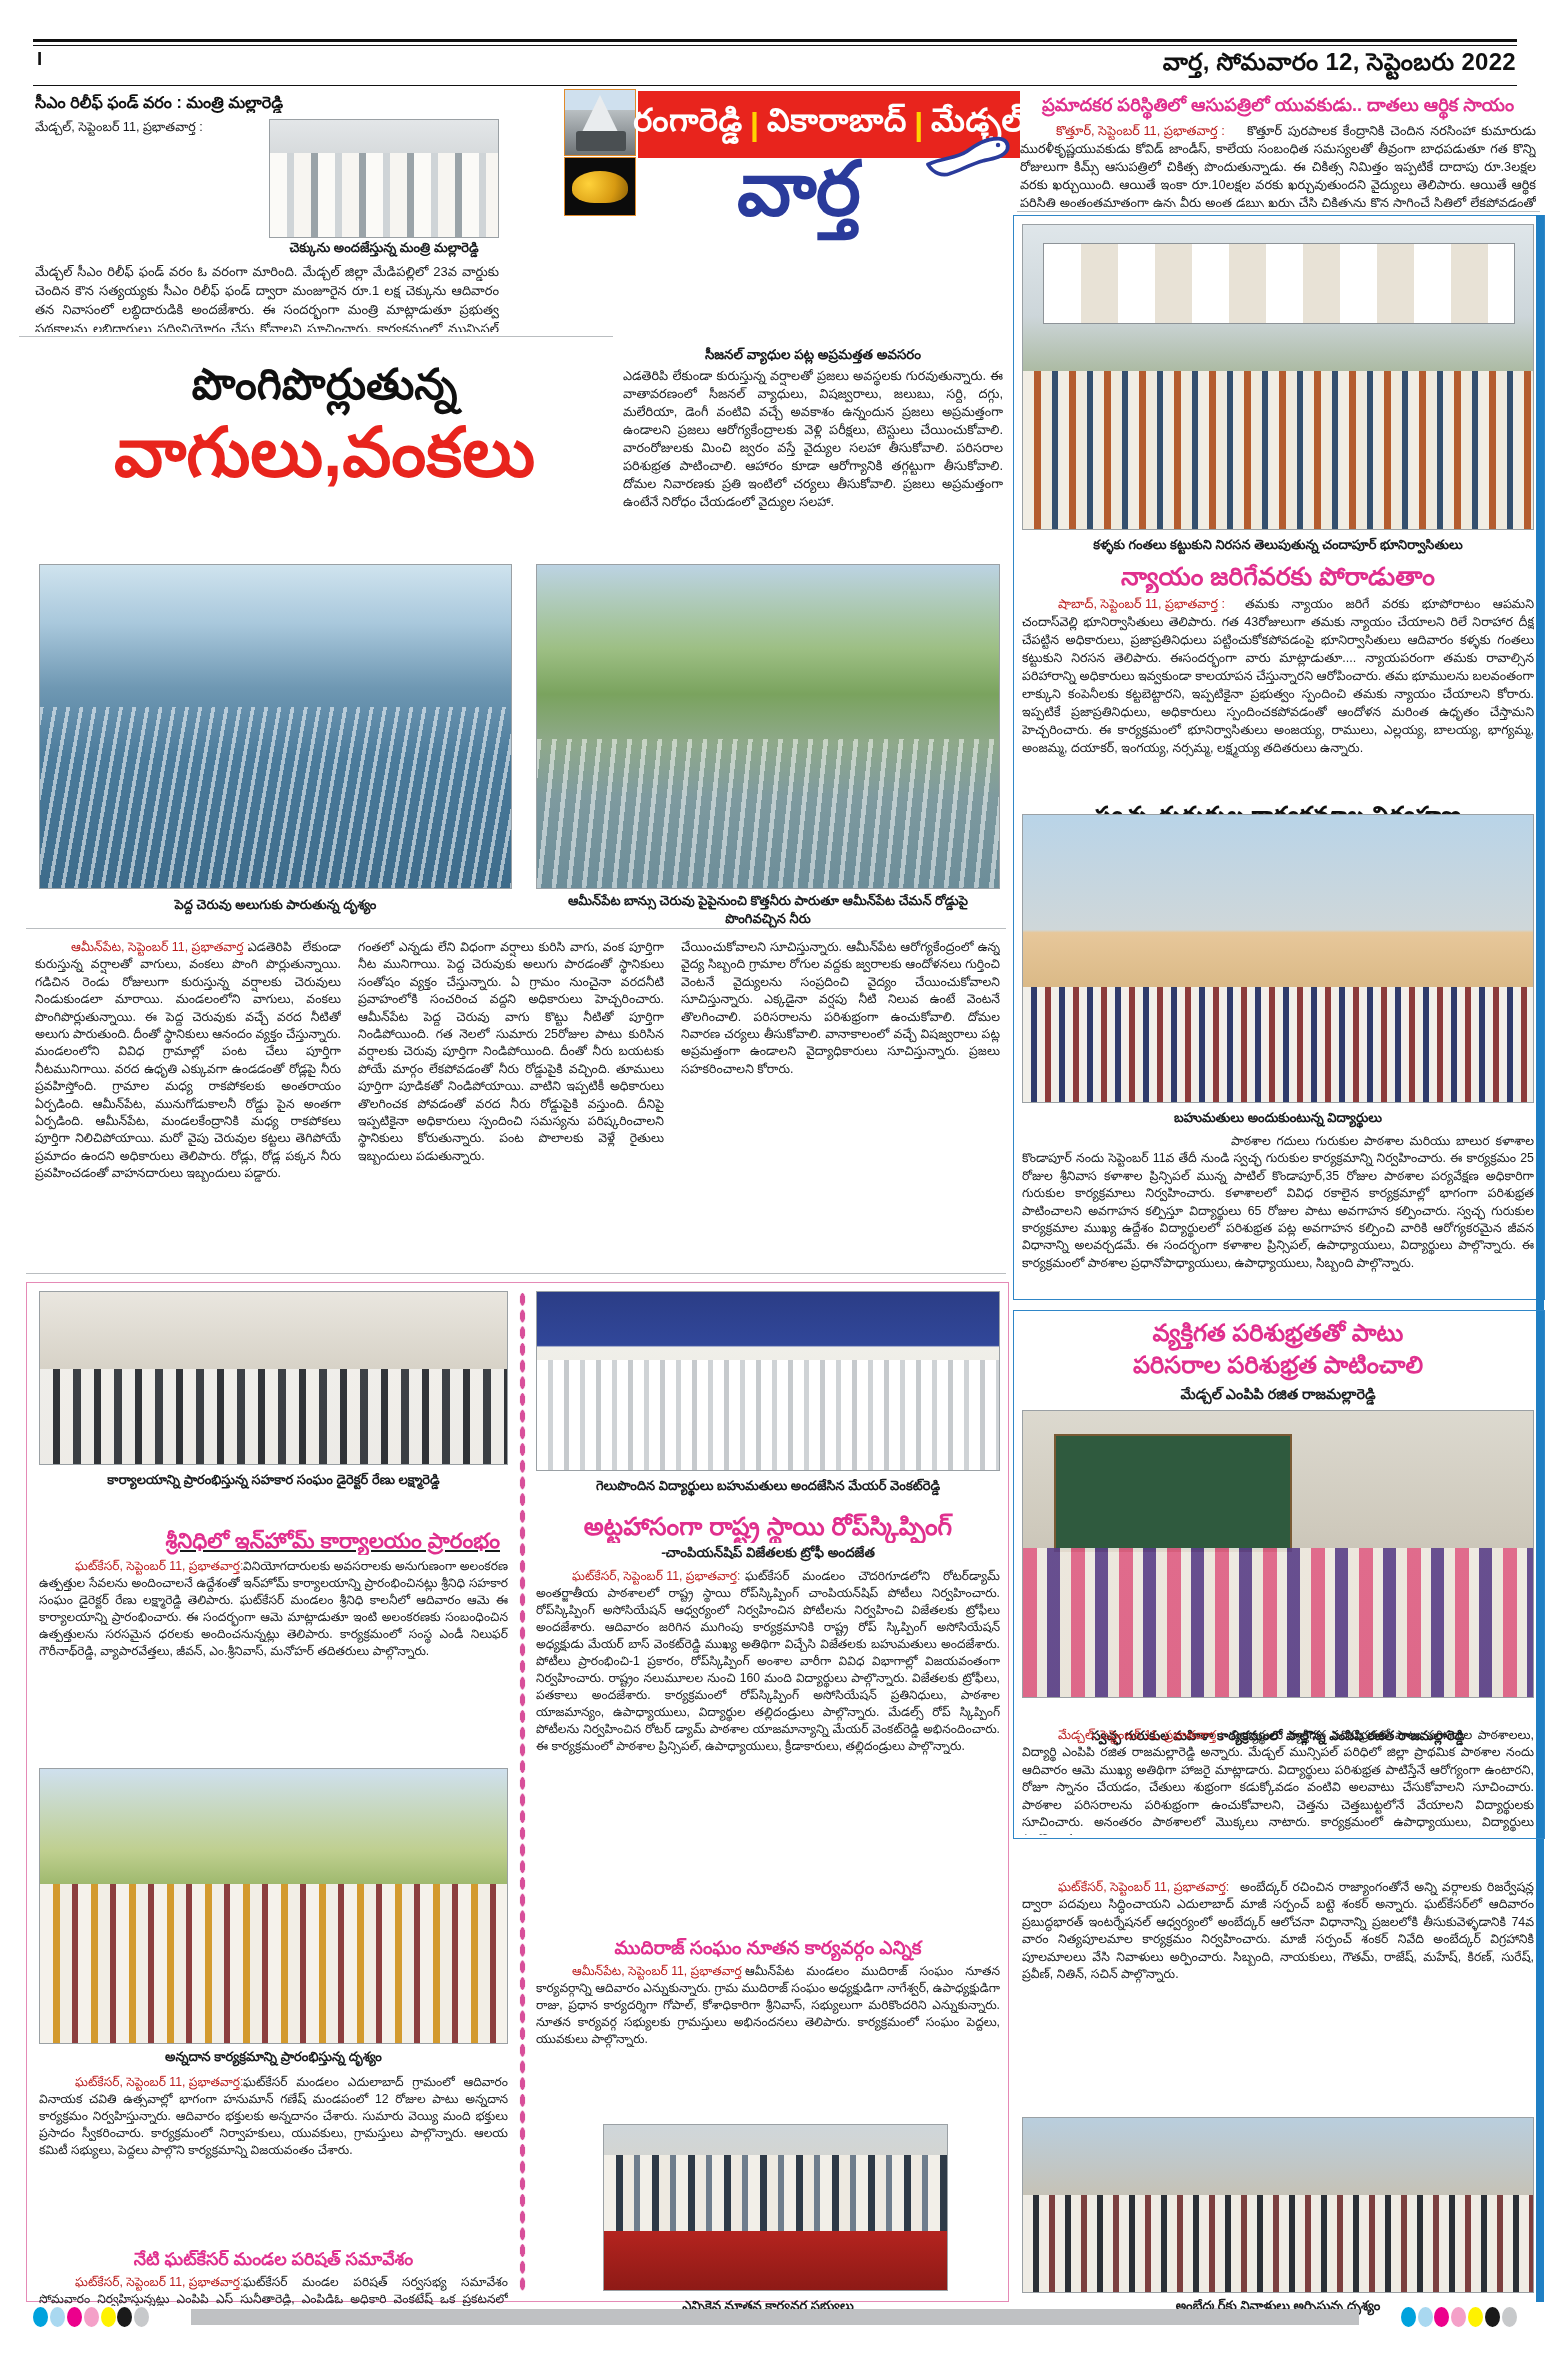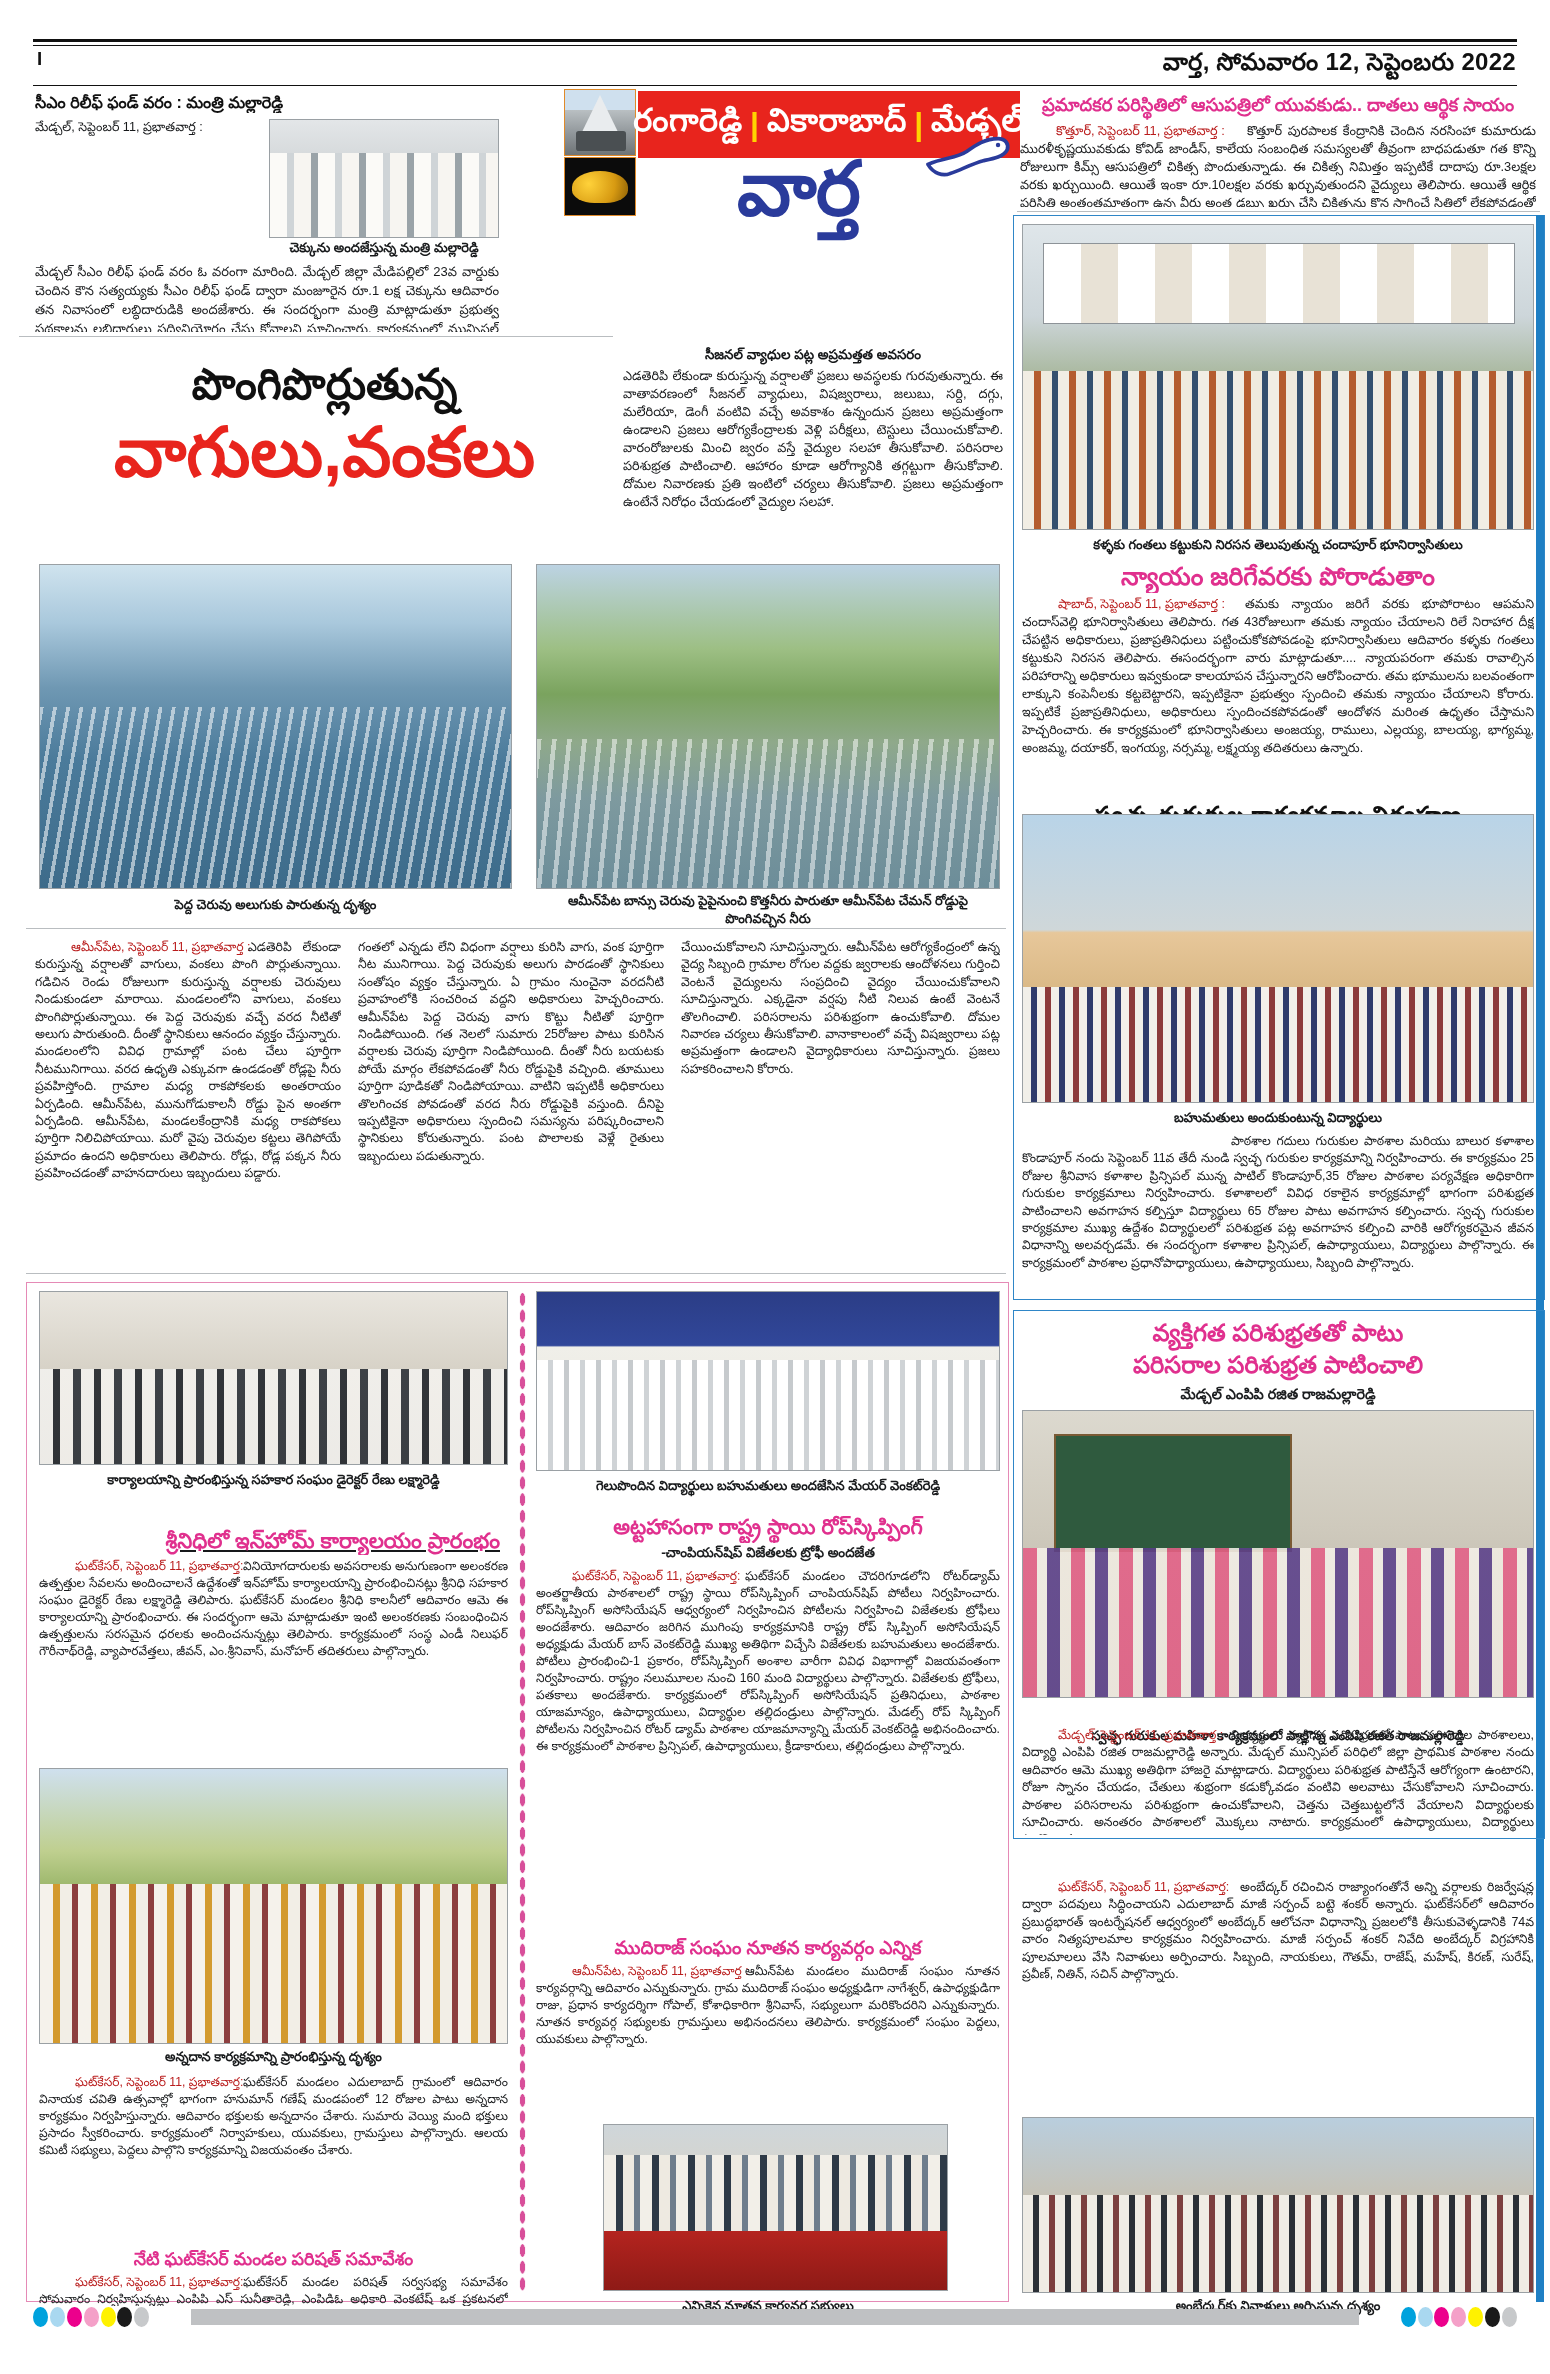--- a/index.html
+++ b/index.html
@@ -314,21 +314,21 @@
     <span class="hl-pink">నేటి ఘట్‌కేసర్ మండల పరిషత్ సమావేశం</span>
   </div>
   <div class="tcol" style="left:39px; top:2274px; width:469px; height:33px; font-size:12.2px; line-height:17px;">
     <span class="lede">ఘట్‌కేసర్, సెప్టెంబర్ 11, ప్రభాతవార్త:</span>
   </div>
   <div class="tcol" style="left:39px; top:2274px; width:469px; height:32px; font-size:12.2px; line-height:17px; text-indent:204px;">ఘట్‌కేసర్ మండల పరిషత్ సర్వసభ్య సమావేశం సోమవారం నిర్వహిస్తున్నట్లు ఎంపిపి ఎస్ సునీతారెడ్డి, ఎంపిడిఓ అధికారి వెంకటేష్ ఒక ప్రకటనలో తెలిపారు. సర్పంచులు, ఎంపిటిసిలు హాజరుకావాలని కోరారు.</div>
 
   <div class="photo ph-students" style="left:536px; top:1291px; width:464px; height:180px;"></div>
   <div class="caption" style="position:absolute; left:536px; top:1477px; width:464px;">గెలుపొందిన విద్యార్థులు బహుమతులు అందజేసిన మేయర్ వెంకట్‌రెడ్డి</div>
 
-  <div class="tcol" style="left:536px; top:1510px; width:464px; height:33px; font-size:21px; line-height:33px; text-align:center;">
+  <div class="tcol" style="left:536px; top:1510px; width:464px; height:33px; font-size:25px; line-height:33px; text-align:center;">
     <span class="hl-pink">అట్టహాసంగా రాష్ట్ర స్థాయి రోప్‌స్కిప్పింగ్</span>
   </div>
   <div class="subkick" style="position:absolute; left:536px; top:1545px; width:464px; font-size:13.4px;">-చాంపియన్‌షిప్ విజేతలకు ట్రోఫీ అందజేత</div>
 
   <div class="tcol" style="left:536px; top:1568px; width:464px; height:519px; font-size:12.2px; line-height:17px;">
     <span class="lede">ఘట్‌కేసర్, సెప్టెంబర్ 11, ప్రభాతవార్త:</span>
   </div>
   <div class="tcol" style="left:536px; top:1568px; width:464px; height:518px; font-size:12.2px; line-height:17px; text-indent:209px;">ఘట్‌కేసర్ మండలం చౌదరిగూడలోని రోటర్‌డ్యామ్ అంతర్జాతీయ పాఠశాలలో రాష్ట్ర స్థాయి రోప్‌స్కిప్పింగ్ చాంపియన్‌షిప్ పోటీలు నిర్వహించారు. రోప్‌స్కిప్పింగ్ అసోసియేషన్ ఆధ్వర్యంలో నిర్వహించిన పోటీలను నిర్వహించి విజేతలకు ట్రోఫీలు అందజేశారు. ఆదివారం జరిగిన ముగింపు కార్యక్రమానికి రాష్ట్ర రోప్ స్కిప్పింగ్ అసోసియేషన్ అధ్యక్షుడు మేయర్ బాస్ వెంకట్‌రెడ్డి ముఖ్య అతిథిగా విచ్చేసి విజేతలకు బహుమతులు అందజేశారు. పోటీలు ప్రారంభించి-1 ప్రకారం, రోప్‌స్కిప్పింగ్ అంశాల వారీగా వివిధ విభాగాల్లో విజయవంతంగా నిర్వహించారు. రాష్ట్రం నలుమూలల నుంచి 160 మంది విద్యార్థులు పాల్గొన్నారు. విజేతలకు ట్రోఫీలు, పతకాలు అందజేశారు. కార్యక్రమంలో రోప్‌స్కిప్పింగ్ అసోసియేషన్ ప్రతినిధులు, పాఠశాల యాజమాన్యం, ఉపాధ్యాయులు, విద్యార్థుల తల్లిదండ్రులు పాల్గొన్నారు. మేడల్స్ రోప్ స్కిప్పింగ్ పోటీలను నిర్వహించిన రోటర్ డ్యామ్ పాఠశాల యాజమాన్యాన్ని మేయర్ వెంకట్‌రెడ్డి అభినందించారు. ఈ కార్యక్రమంలో పాఠశాల ప్రిన్సిపల్, ఉపాధ్యాయులు, క్రీడాకారులు, తల్లిదండ్రులు పాల్గొన్నారు.</div>
 
   <div class="tcol" style="left:536px; top:1935px; width:464px; height:26px; font-size:18.6px; line-height:26px; text-align:center;">

